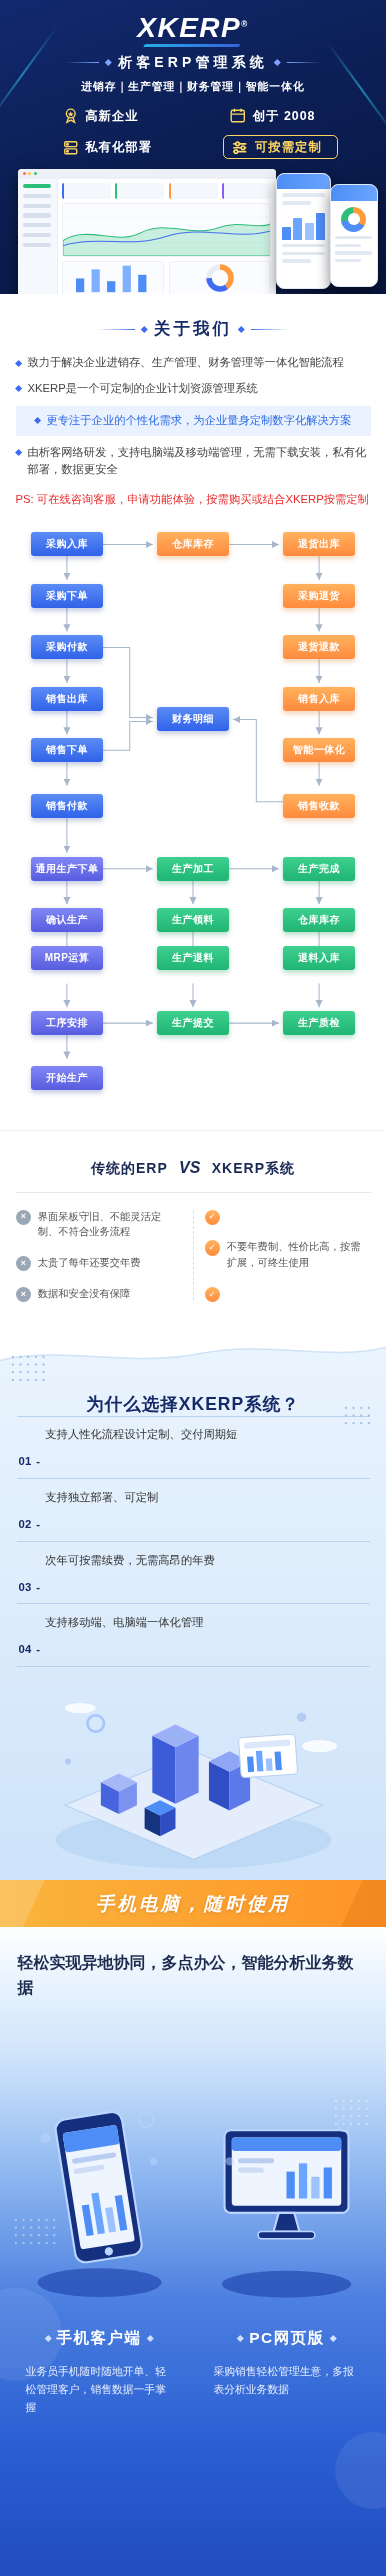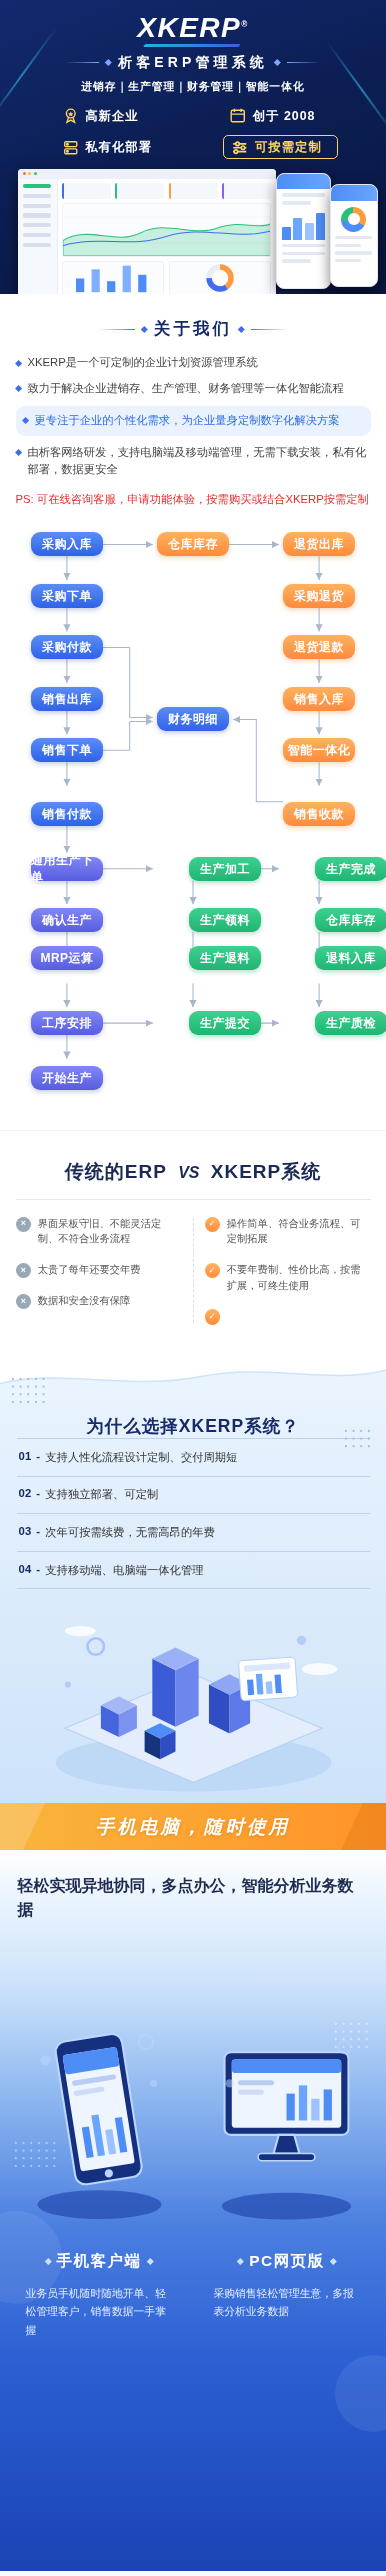--- a/index.html
+++ b/index.html
@@ -67,62 +67,62 @@
   
   .about { background:#fff; padding:24px 15.5px 13.4px; }
   .sec-title { display:flex; align-items:center; justify-content:center; gap:7.2px;text-align:right; }
   .sec-title .line { width:37px; height:1px; background:linear-gradient(90deg,transparent,#3f6cf0); }
   .sec-title .line.r { background:linear-gradient(90deg,#3f6cf0,transparent); }
   .sec-title .dia { width:4.6px; height:4.6px; background:#3f6cf0; transform:rotate(45deg); }
   .sec-title h2 { font-size:16.5px; color:#152a66; letter-spacing:3.1px; }
   .about-list { margin-top:14.4px; display:flex; flex-direction:column; gap:8.2px; }
   .about-item { display:flex; gap:6.7px; font-size:11.3px; color:#444; line-height:1.55; }
   .about-item .marker { flex:0 0 auto; width:5.2px; height:5.2px; background:#3f6cf0; transform:rotate(45deg); margin-top:6.2px; }
-  .about-item.hl { background:#e9f2fe; border-radius:9px; padding:6.2px 7.2px; color:#2e6be6; }
+  .about-item.hl { background:#e9f2fe; border-radius:0; padding:6.2px 7.2px; color:#2e6be6;justify-content:center; }
   .about-ps { margin-top:12.4px; color:#e82c2c; font-size:11.3px; line-height:1.55; }
 
   
   .flow { height:608px; background:#fff; }
   .flow-arrows { position:absolute; left:0; top:0; }
-  .fbox { position:absolute; width:72px; height:24px; border-radius:9px; color:#fff; font-size:12px; font-weight:bold;
+  .fbox { position:absolute; width:72px; height:24px; border-radius:3px; color:#fff; font-size:10px; font-weight:bold;
           display:flex; align-items:center; justify-content:center; letter-spacing:0.5px;
           box-shadow:0 2.1px 5.2px rgba(30,60,150,.25); z-index:1; }
   .fbox.blue   { background:linear-gradient(180deg,#5b8cf5,#2f62e8); }
   .fbox.orange { background:linear-gradient(180deg,#ffb25e,#ff8a3d); box-shadow:0 2.1px 5.2px rgba(220,120,30,.3); }
   .fbox.indigo { background:linear-gradient(180deg,#8287f5,#575ce0); }
-  .fbox.green  { background:linear-gradient(180deg,#3ed08f,#1fb573); box-shadow:0 2.1px 5.2px rgba(20,150,90,.3);margin-left:32px; }
+  .fbox.green  { background:linear-gradient(180deg,#3ed08f,#1fb573); box-shadow:0 2.1px 5.2px rgba(20,150,90,.3); }
   .cl{left:31px} .cc{left:157px} .cr{left:283px}
-  .r1{top:10.3px} .r2{top:62px} .r3{top:113px} .r4{top:165px} .r5{top:216px} .r6{top:280px} .rc{top:185px}
+  .r1{top:10.3px} .r2{top:62px} .r3{top:113px} .r4{top:165px} .r5{top:216px} .r6{top:272px} .rc{top:185px}
   .p1{top:335px} .p2{top:386px} .p3{top:424px} .p4{top:489px} .p5{top:544px}
 
   
   .vs { background:#fff; border-top:0.5px solid #f2f2f2; padding:28px 15.5px 30px; }
   .vs-title { display:flex; justify-content:center; align-items:baseline; gap:11.3px; }
-  .vs-title .t { font-size:19px; font-weight:bold; color:#1b2a55; letter-spacing:1px; }
+  .vs-title .t { font-size:14px; font-weight:bold; color:#1b2a55; letter-spacing:1px; }
   .vs-title .v { font-size:16px; font-weight:bold; font-style:italic; color:#1b2a55; }
   .vs-divider { height:0.5px; background:#e8e8e8; margin:13.4px 0 16.5px; }
   .vs-grid { display:flex; gap:23px; position:relative; }
   .vs-col { flex:1; display:flex; flex-direction:column; gap:14.4px; }
   .vs-sep { position:absolute; left:50%; top:2.1px; bottom:2.1px; border-left:0.5px dashed #d8dee8; }
   .vs-item { display:flex; gap:6.7px; font-size:10.3px; line-height:1.55; color:#555; }
   .vs-icon { flex:0 0 15.5px; width:15.5px; height:15.5px; border-radius:50%; color:#fff; font-size:8.8px; font-weight:bold;
              display:flex; align-items:center; justify-content:center; margin-top:1px; }
   .vs-icon.x  { background:#9aa7b5; }
   .vs-icon.ok { background:linear-gradient(180deg,#ffb45e,#ff8a3d); }
 
   
   .why { background:linear-gradient(180deg,#eaf4fe 0%,#dcebfb 55%,#cde3fa 100%); }
   .why-wave { display:block; width:386px; height:46px; }
   .why-inner { padding:13.4px 16.5px 0; }
   .why-title { text-align:center; font-size:17.5px; font-weight:bold; color:#152a66; letter-spacing:1px; }
   .why-desc { margin-top:13.4px; padding:11.3px 0; border-top:0.5px solid #b9d2ee; text-align:center;
               font-size:12px; color:#2b3b55; line-height:1.7; font-weight:bold; }
   .why-item { padding:10.8px 2.1px; border-top:0.5px solid #b9d2ee; font-size:11.3px; color:#333; display:flex; gap:5.2px; }
   .why-item:last-of-type { border-bottom:0.5px solid #b9d2ee; }
-  .why-item .num { font-weight:bold; color:#152a66; }
+  .why-item .num { font-weight:bold; color:#152a66;margin-top:28px; }
   .why-illus { height:206px; position:relative; margin-top:7.2px; }
   .why-illus svg { display:block; margin:0 auto; }
   .dots { position:absolute; background-image:radial-gradient(#9bbce4 1px, transparent 1.3px); background-size:7.7px 7.7px; }
   .wd1 { left:9.3px; top:20.6px; width:41px; height:31px; }
   .wd2 { right:11.3px; top:72px; width:33px; height:26px; }
 
   
   .banner { height:47px; background:linear-gradient(90deg,#f9b53c,#ff9327); display:flex; align-items:center; justify-content:center; }
   .banner::before { content:""; position:absolute; left:-12.4px; top:0; width:46px; height:100%;
                     background:rgba(255,255,255,.18); transform:skewX(-25deg); }
@@ -290,25 +290,25 @@
   <div class="sec-title">
     <span class="line"></span>
     <span class="dia"></span>
     <h2>关于我们</h2>
     <span class="dia"></span>
     <span class="line r"></span>
   </div>
   <div class="about-list">
     <div class="about-item">
       <span class="marker"></span>
-      <span>XKERP是一个可定制的企业计划资源管理系统</span>
+      <span>致力于解决企业进销存、生产管理、财务管理等一体化智能流程</span>
     </div>
     <div class="about-item">
       <span class="marker"></span>
-      <span>致力于解决企业进销存、生产管理、财务管理等一体化智能流程</span>
+      <span>XKERP是一个可定制的企业计划资源管理系统</span>
     </div>
     <div class="about-item hl">
       <span class="marker"></span>
       <span>更专注于企业的个性化需求，为企业量身定制数字化解决方案</span>
     </div>
     <div class="about-item">
       <span class="marker"></span>
       <span>由析客网络研发，支持电脑端及移动端管理，无需下载安装，私有化部署，数据更安全</span>
     </div>
   </div>
@@ -409,21 +409,20 @@
         <span>太贵了每年还要交年费</span>
       </div>
       <div class="vs-item">
         <span class="vs-icon x">×</span>
         <span>数据和安全没有保障</span>
       </div>
     </div>
     <div class="vs-col">
       <div class="vs-item">
         <span class="vs-icon ok">✓</span>
-        <span>操作简单、符合业务流程、可定制拓展</span>
       </div>
       <div class="vs-item">
         <span class="vs-icon ok">✓</span>
         <span>不要年费制、性价比高，按需扩展，可终生使用</span>
       </div>
       <div class="vs-item">
         <span class="vs-icon ok">✓</span>
       </div>
     </div>
   </div>

